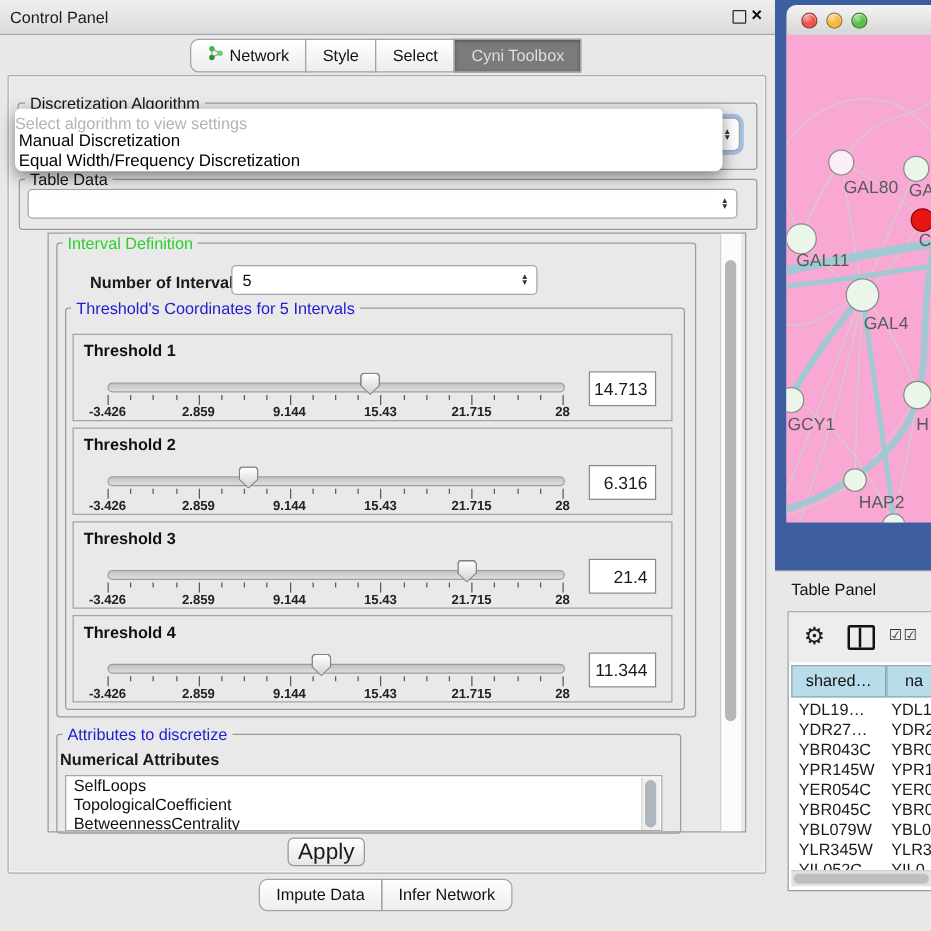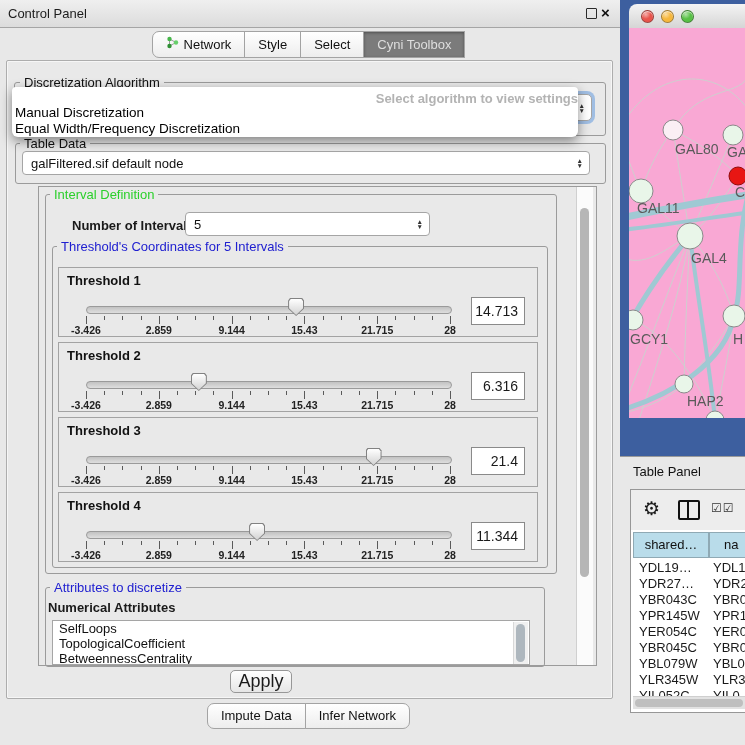--- a/index.html
+++ b/index.html
@@ -42,21 +42,21 @@
   .combo{position:absolute;background:#fff;border:1px solid #a5a5a5;border-radius:4px;
     font-size:13px;color:#111;display:flex;align-items:center;padding-left:8px;box-sizing:border-box;}
   .combo .arrows{position:absolute;right:6px;top:50%;transform:translateY(-50%);
     display:flex;flex-direction:column;line-height:5px;font-size:6.5px;color:#333;}
   #algo-combo{left:22px;top:94px;width:570px;height:27px;border-radius:5px;
     box-shadow:0 0 0 3px rgba(122,168,224,.65);}
 
   
   #algo-popup{left:12px;top:87px;width:566px;height:50px;background:#fff;border-radius:4px 4px 6px 6px;
     box-shadow:0 4px 12px rgba(0,0,0,.45);z-index:40;overflow:hidden;}
-  #algo-popup .ph{position:absolute;left:0;right:0;top:4px;text-align:right;color:#b3b3b3;font-size:13px;font-weight:bold;}
+  #algo-popup .ph{position:absolute;left:0;right:0;top:4px;text-align:left;color:#b3b3b3;font-size:13px;}
   #algo-popup .item{position:absolute;left:3px;font-size:13.5px;color:#000;white-space:nowrap;}
   #algo-popup .item.b{font-weight:400;}
 
   
   #scrollpane{left:38px;top:186px;width:559px;height:480px;border:1px solid #9b9b9b;background:#e9e9e9;box-sizing:border-box;}
   #vtrack{left:576px;top:187px;width:16px;height:478px;background:#fbfbfb;border-left:1px solid #d0d0d0;}
   #vthumb{left:580px;top:208px;width:9px;height:369px;background:#b6b6b6;border-radius:5px;}
 
   
   .tpanel{position:absolute;left:58px;width:480px;height:70px;border:1px solid #a3a3a3;background:#e9e9e9;box-sizing:border-box;}
@@ -154,21 +154,20 @@
   <div class="ph">Select algorithm to view settings</div>
   <div id="popup-items">
       <div class="item b" style="top: 18px;">Manual Discretization</div>
       <div class="item" style="top: 34px;">Equal Width/Frequency Discretization</div>
     </div>
 </div>
 
 <div class="groupbox" style="left:15px;top:143px;width:589px;height:39px;"></div>
 <div class="grouplabel" style="left:20px;top:136px;color:#111;z-index:10;">Table Data</div>
 <div class="combo abs" style="left:22px;top:151px;width:568px;height:24px;">
-  <span>galFiltered.sif default node</span>
   <span class="arrows">▲<br>▼</span>
 </div>
 
 <div class="abs" id="scrollpane"></div>
 <div class="abs" id="vtrack"></div>
 <div class="abs" id="vthumb"></div>
 
 <div class="groupbox" style="left:45px;top:194px;width:510px;height:378px;"></div>
 <div class="grouplabel green" style="left:50px;top:187px;">Interval Definition</div>
 

